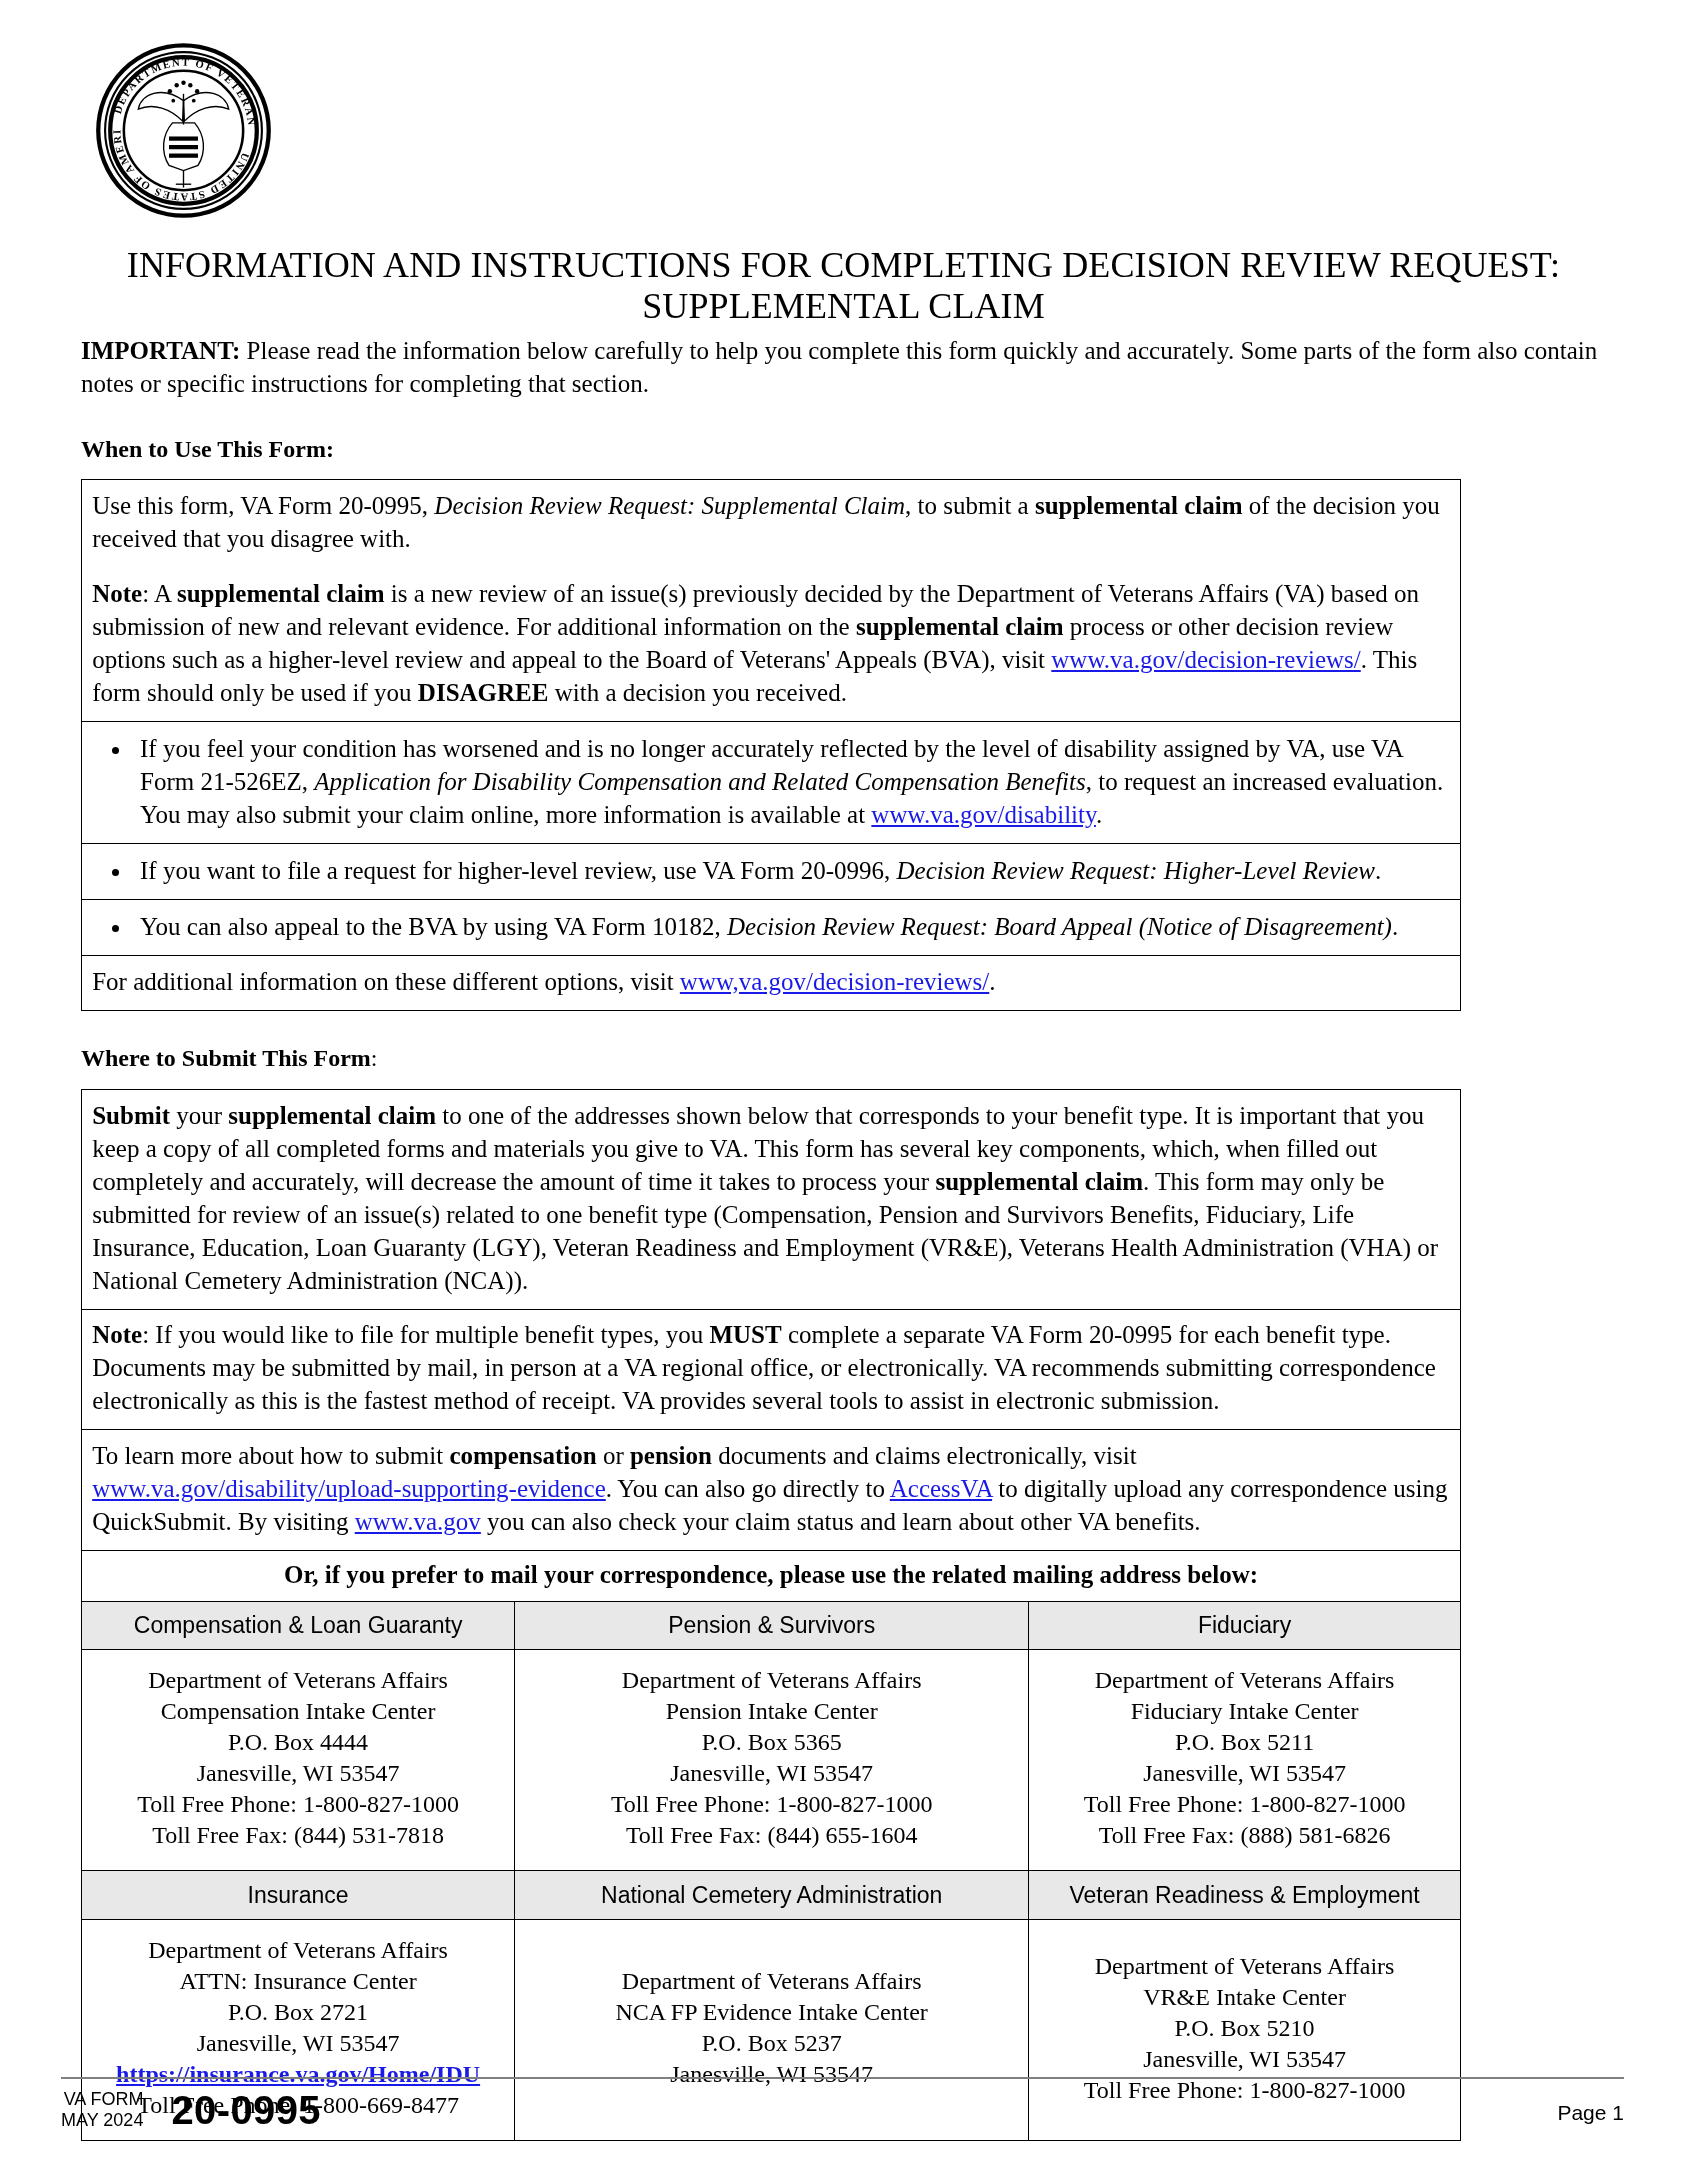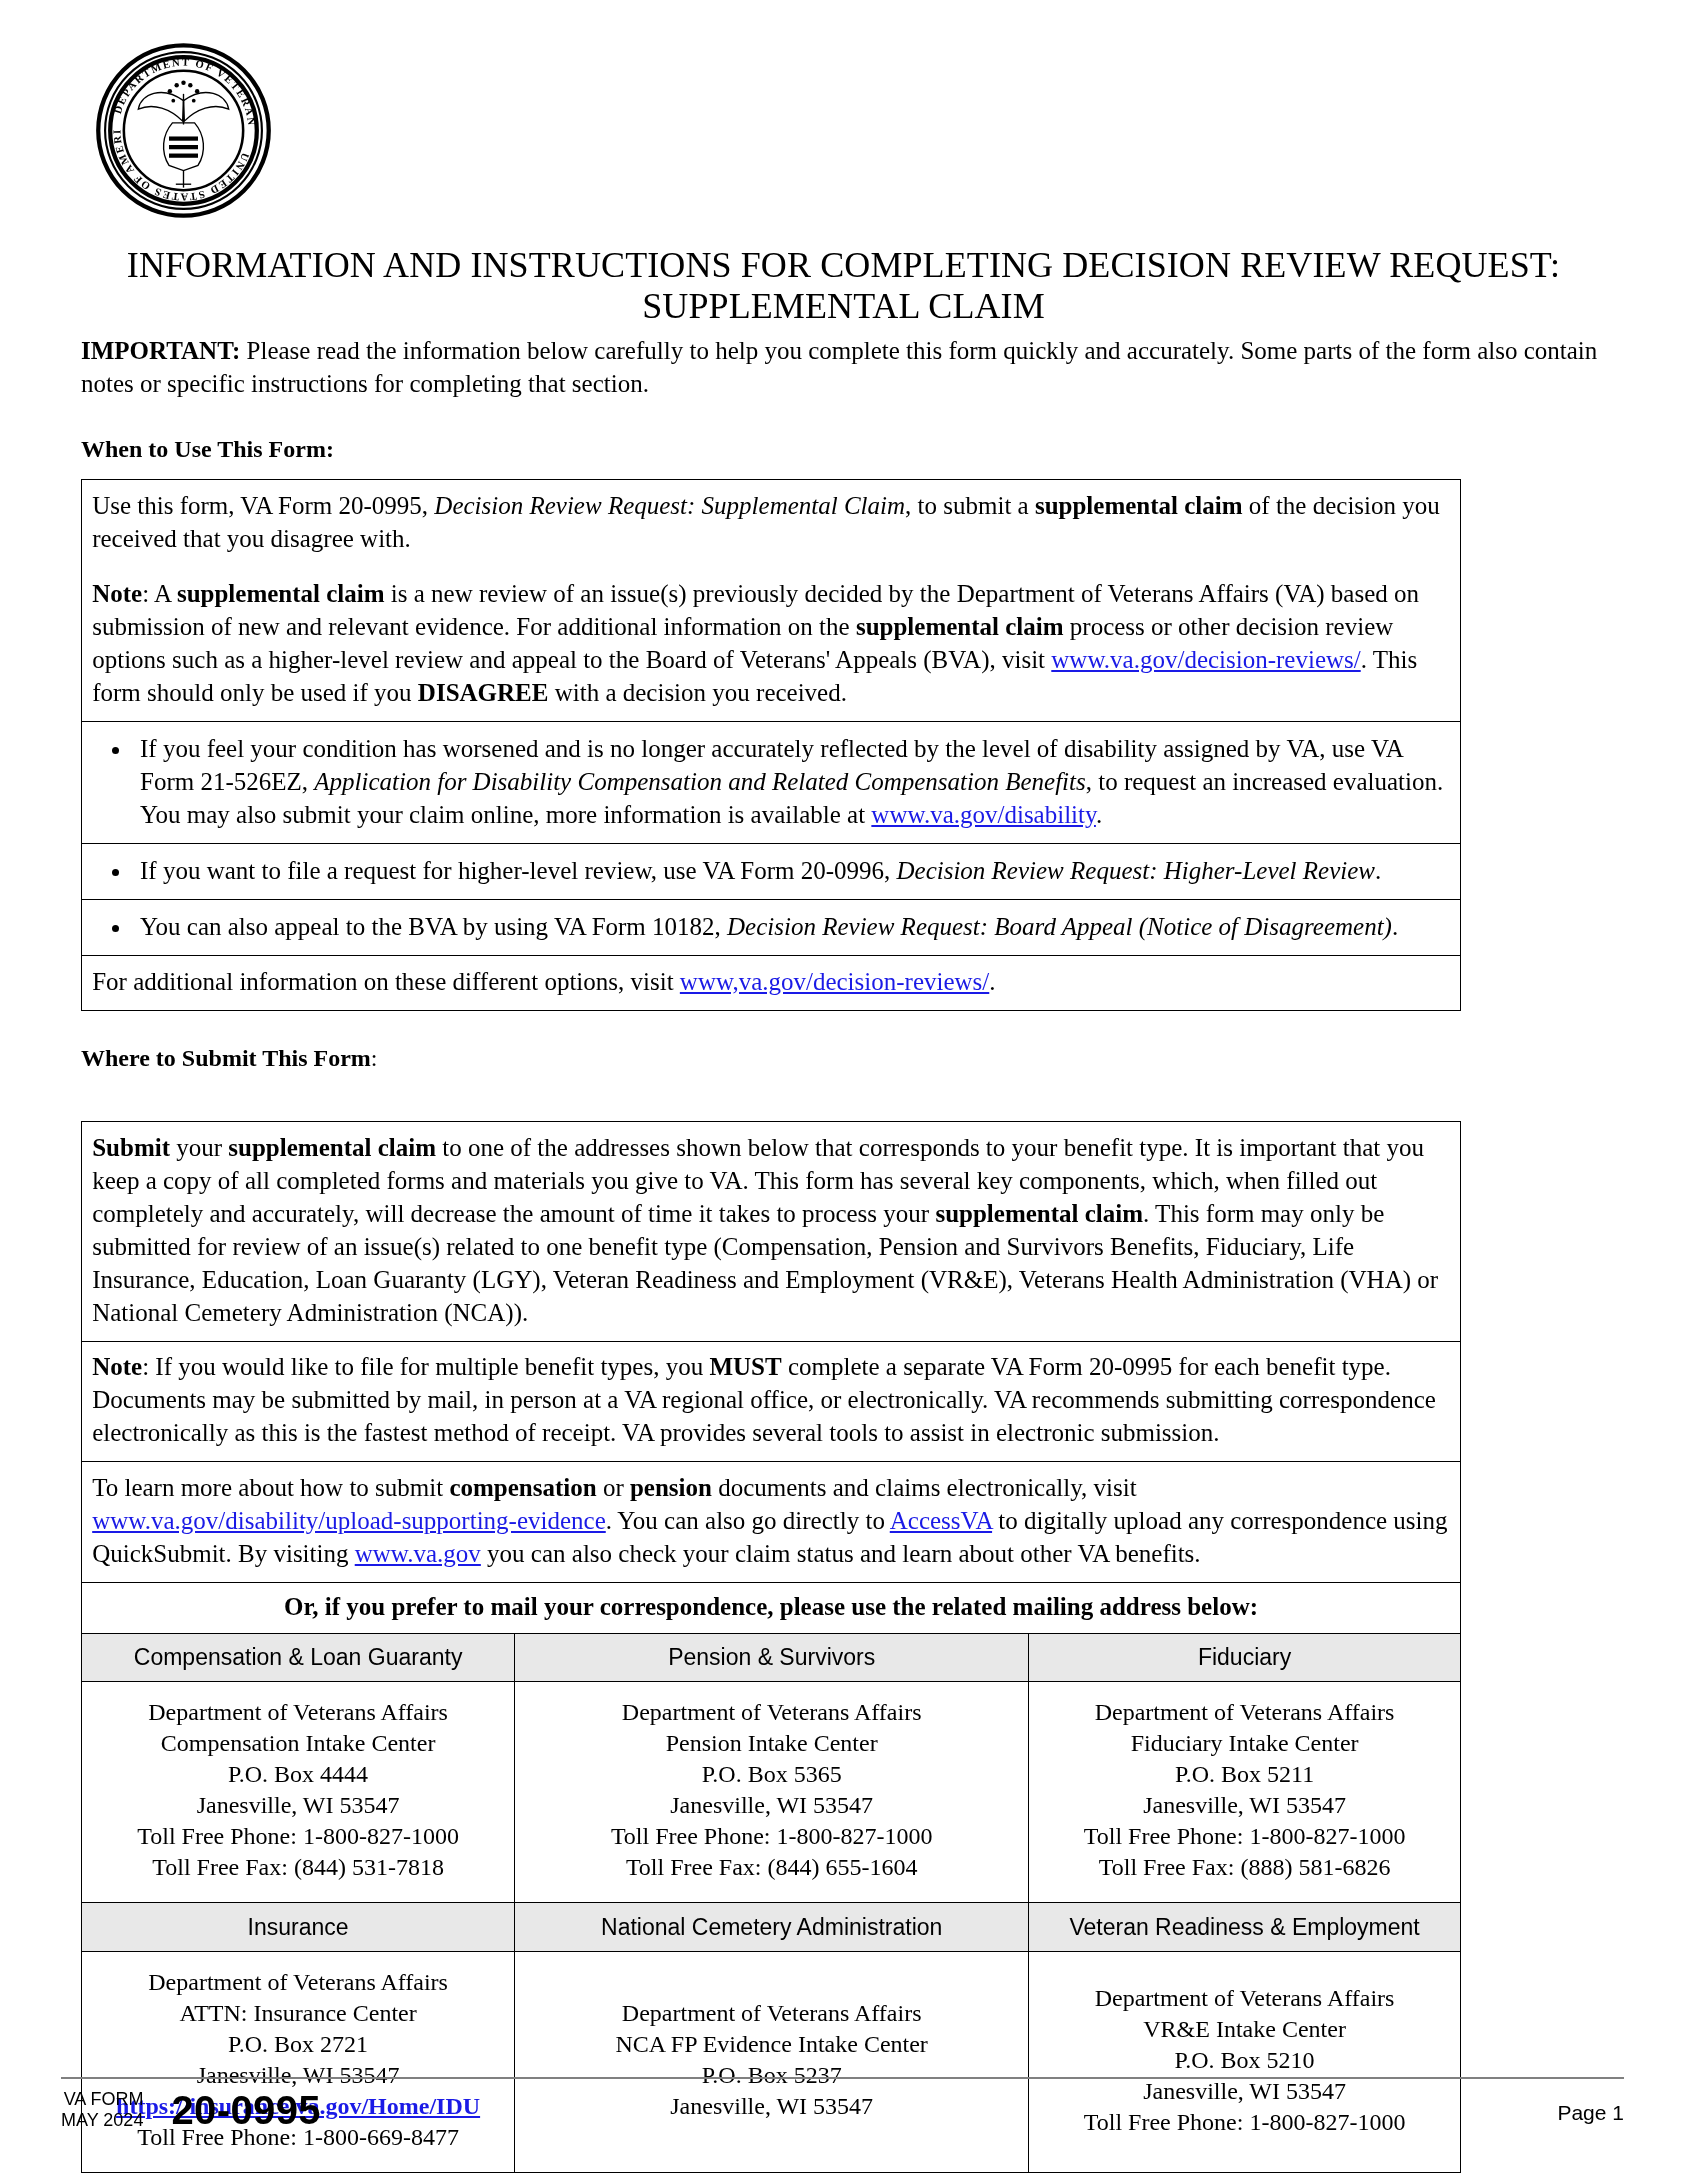--- a/index.html
+++ b/index.html
@@ -272,21 +272,21 @@
 
     </div>
   </div>
 
   <div class="col" style="top: 1041px;">
     <div class="section-head">
       <span>Where to Submit This Form</span><span style="font-weight:normal">:</span>
     </div>
   </div>
 
-  <div class="col" style="top: 1089px; margin-top: 32px;">
+  <div class="col" style="top: 1089px;">
     <div class="box">
 
       <div class="box-row">
         <p class="para">
           <b>Submit</b><span> your </span><b>supplemental claim</b><span> to one of the addresses shown below that corresponds to your benefit type. It is important that you keep a copy of all completed forms and materials you give to VA. This form has several key components, which, when filled out completely and accurately, will decrease the amount of time it takes to process your </span><b>supplemental claim</b><span>. This form may only be submitted for review of an issue(s) related to one benefit type (Compensation, Pension and Survivors Benefits, Fiduciary, Life Insurance, Education, Loan Guaranty (LGY), Veteran Readiness and Employment (VR&amp;E), Veterans Health Administration (VHA) or National Cemetery Administration (NCA)).</span>
         </p>
       </div>
 
       <div class="box-row">
         <p class="para">

